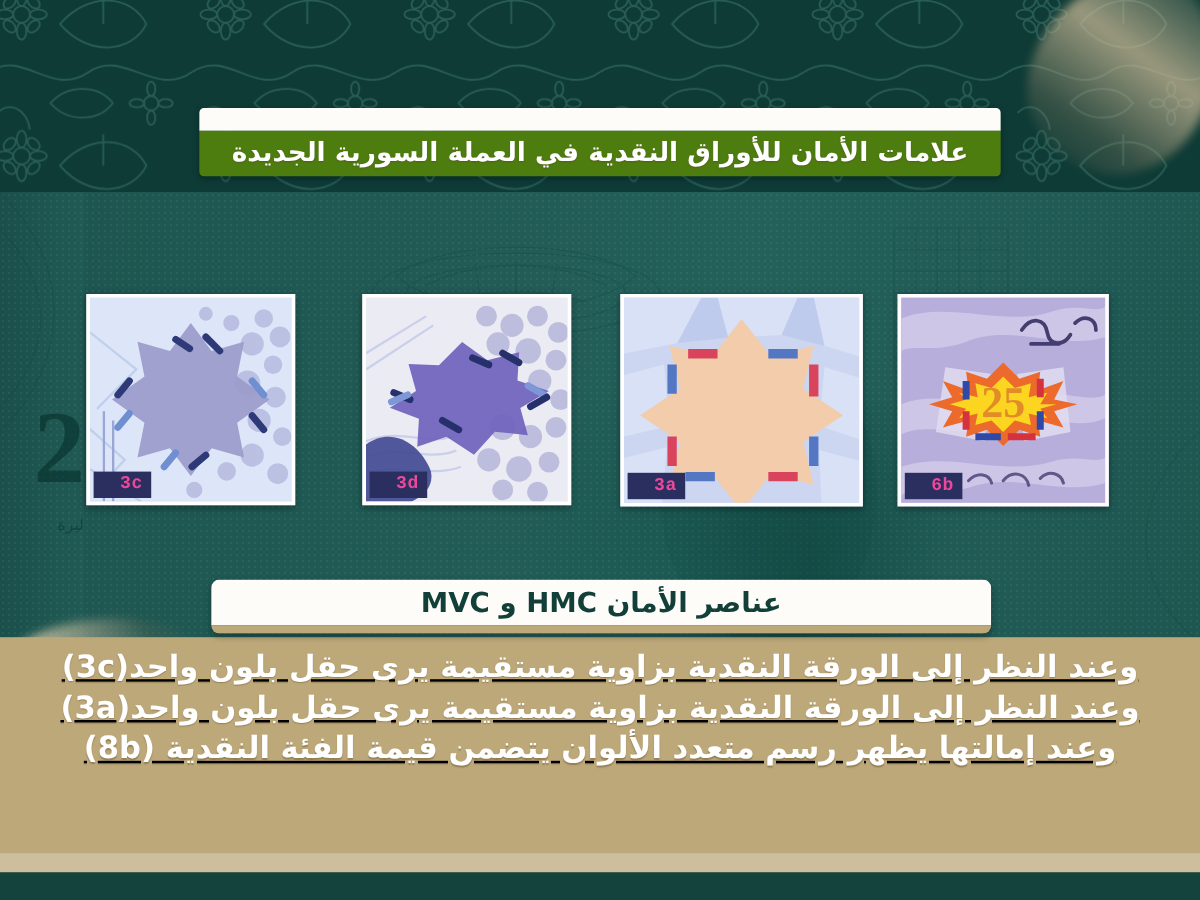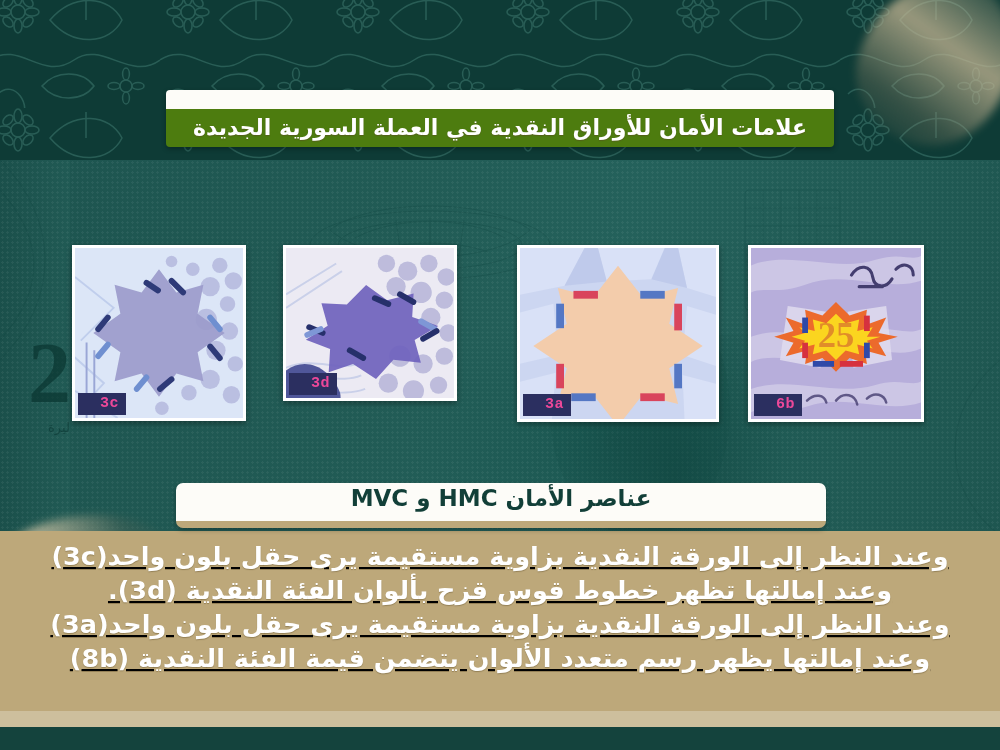--- a/index.html
+++ b/index.html
@@ -120,34 +120,34 @@
     letter-spacing:.5px;
     z-index:4;
   }
   .panel .guillpat {
     position:absolute; inset:0;
     opacity:.85;
   }
   .panel svg.star { position:absolute; inset:0; }
 
   #panel-3c { left:72px;  width:174px; height:176px; background:#dde6f7; }
-  #panel-3d { left:283px; width:174px; height:156px; background:#eceaf3;text-align:right; }
+  #panel-3d { left:302px; width:174px; height:176px; background:#eceaf3;text-align:right; }
   #panel-3a { left:517px; width:202px; height:177px; background:#cfd8f2; }
   #panel-3b { left:748px; width:176px; height:177px; background:#b9b0dc; }
 
   
   .sub-plate {
     position:absolute; left:176px; top:483px; width:650px;
     border-radius:7px; overflow:hidden;
     box-shadow:0 2px 5px rgba(0,0,0,.3);
     z-index:7;
   }
   .sub-plate .body {
     background:#fdfcf8; min-height:38px;
-    display:flex; align-items:flex-start; justify-content:center;
+    display:flex; align-items:flex-end; justify-content:center;
   }
   .sub-text {
     direction:rtl;
     color:#123f38;
     font-size:23px; font-weight:bold;
     padding:2px 10px 5px 10px;
     white-space:nowrap;
     font-family:"DejaVu Sans", sans-serif;
   }
   .sub-plate .footcap { height:7px; background:#bda87a; }
@@ -247,21 +247,21 @@
       </g>
       <g fill="#0d443f" opacity=".3">
         <ellipse cx="640" cy="250" rx="90" ry="128"></ellipse>
       </g>
     </svg>
 
     <div class="portrait"></div>
 
     <span class="note-num n1">25</span>
 
-    <span class="note-ar-sm" style="left:48px; top:260px;">ليرة</span>
+    <span class="note-ar-sm" style="left:48px; top:271px;">ليرة</span>
 
     <div class="quill q-left"></div>
   </div>
 
   <div class="title-plate">
     <div class="cap"></div>
     <div class="body">
       <div class="title-text">علامات  الأمان للأوراق النقدية في  العملة السورية الجديدة</div>
     </div>
   </div>
@@ -437,20 +437,19 @@
 
   <div class="sub-plate">
     <div class="body">
       <div class="sub-text">عناصر الأمان HMC و MVC</div>
     </div>
     <div class="footcap"></div>
   </div>
 
   <div class="textblock">
     <div class="bodyline">وعند النظر إلى  الورقة النقدية بزاوية مستقيمة يرى حقل بلون واحد(3c)</div>
-    <div class="bodyline">وعند إمالتها تظهر خطوط قوس قزح بألوان الفئة النقدية (3d).</div>
     <div class="bodyline">وعند النظر إلى  الورقة النقدية بزاوية مستقيمة يرى حقل بلون واحد(3a)</div>
     <div class="bodyline">وعند إمالتها يظهر رسم متعدد الألوان يتضمن قيمة الفئة النقدية (8b)</div>
     <div class="strip"></div>
   </div>
 
   <div class="bottombar"></div>
 </div>
 
 </body></html>

